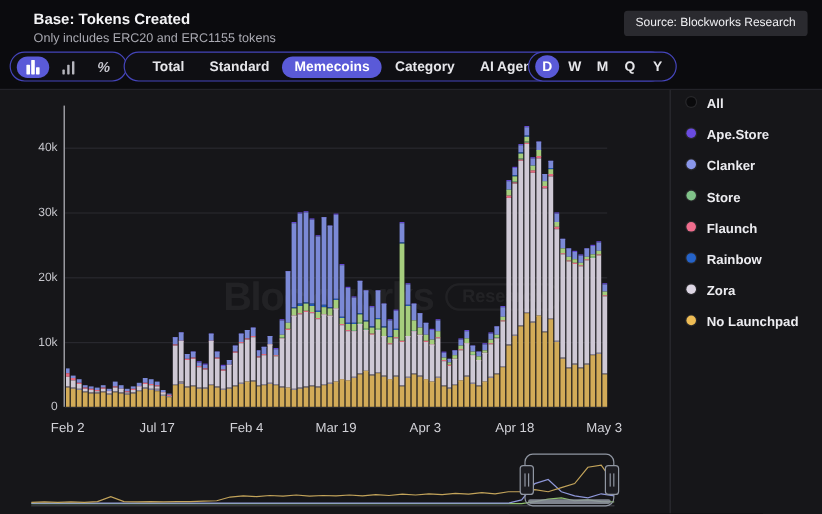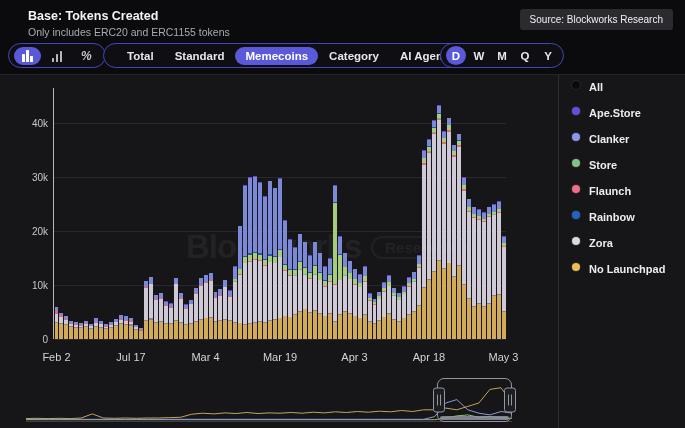--- a/index.html
+++ b/index.html
@@ -960,21 +960,21 @@
         <div style="height: 0.81px; background: rgb(224, 105, 127);"></div>
         <div style="height: 0.27px; background: rgb(121, 185, 129);"></div>
         <div style="height: 2.16px; background: rgb(165, 205, 125);"></div>
         <div style="height: 6.48px; background: rgb(123, 137, 214);"></div>
         <div style="height: 0.54px; background: rgb(100, 71, 212);"></div>
       </div>
     </div>
   <div id="xlabels">
       <div class="xlab" style="left: 28.4835px;">Feb 2</div>
       <div class="xlab" style="left: 102.989px;">Jul 17</div>
-      <div class="xlab" style="left: 177.495px;">Mar 4</div>
+      <div class="xlab" style="left: 177.495px;">Feb 4</div>
       <div class="xlab" style="left: 252px;">Mar 19</div>
       <div class="xlab" style="left: 326.505px;">Apr 3</div>
       <div class="xlab" style="left: 401.011px;">Apr 18</div>
       <div class="xlab" style="left: 475.516px;">May 3</div>
     </div>
 
   <div class="nav">
     <svg id="nav-svg" width="486" height="42">
         <polyline points="0.0,38.7 11.0,38.7 22.1,38.7 33.1,38.7 44.2,38.7 55.2,38.7 66.3,38.7 77.3,38.7 88.4,38.7 99.4,38.7 110.5,38.7 121.5,38.7 132.5,38.7 143.6,38.7 154.6,38.7 165.7,38.7 176.7,38.7 187.8,38.7 198.8,38.7 209.9,38.7 220.9,38.7 232.0,38.7 243.0,38.7 254.0,38.7 265.1,38.7 276.1,38.7 287.2,38.7 298.2,38.7 309.3,38.7 320.3,38.7 331.4,38.7 342.4,38.7 353.5,38.7 364.5,38.7 375.5,38.7 386.6,38.7 397.6,38.7 408.7,38.7 419.7,37.0 430.8,34.9 441.8,33.9 452.9,36.3 463.9,35.6 475.0,37.0 486.0,37.3" fill="none" stroke="#8fbf6f" stroke-width="1"></polyline>
         <polyline points="0.0,38.3 11.0,38.3 22.1,38.3 33.1,38.3 44.2,38.3 55.2,38.3 66.3,38.3 77.3,38.3 88.4,38.3 99.4,38.3 110.5,38.3 121.5,38.3 132.5,38.3 143.6,38.3 154.6,38.3 165.7,38.3 176.7,38.3 187.8,38.3 198.8,38.3 209.9,38.3 220.9,38.3 232.0,38.3 243.0,38.3 254.0,38.3 265.1,38.3 276.1,38.3 287.2,38.3 298.2,38.3 309.3,38.3 320.3,38.3 331.4,38.3 342.4,38.3 353.5,38.3 364.5,38.3 375.5,38.3 386.6,38.3 397.6,38.3 408.7,35.6 419.7,22.0 430.8,18.6 441.8,28.8 452.9,32.2 463.9,33.9 475.0,30.5 486.0,32.2" fill="none" stroke="#8d96d8" stroke-width="1"></polyline>

